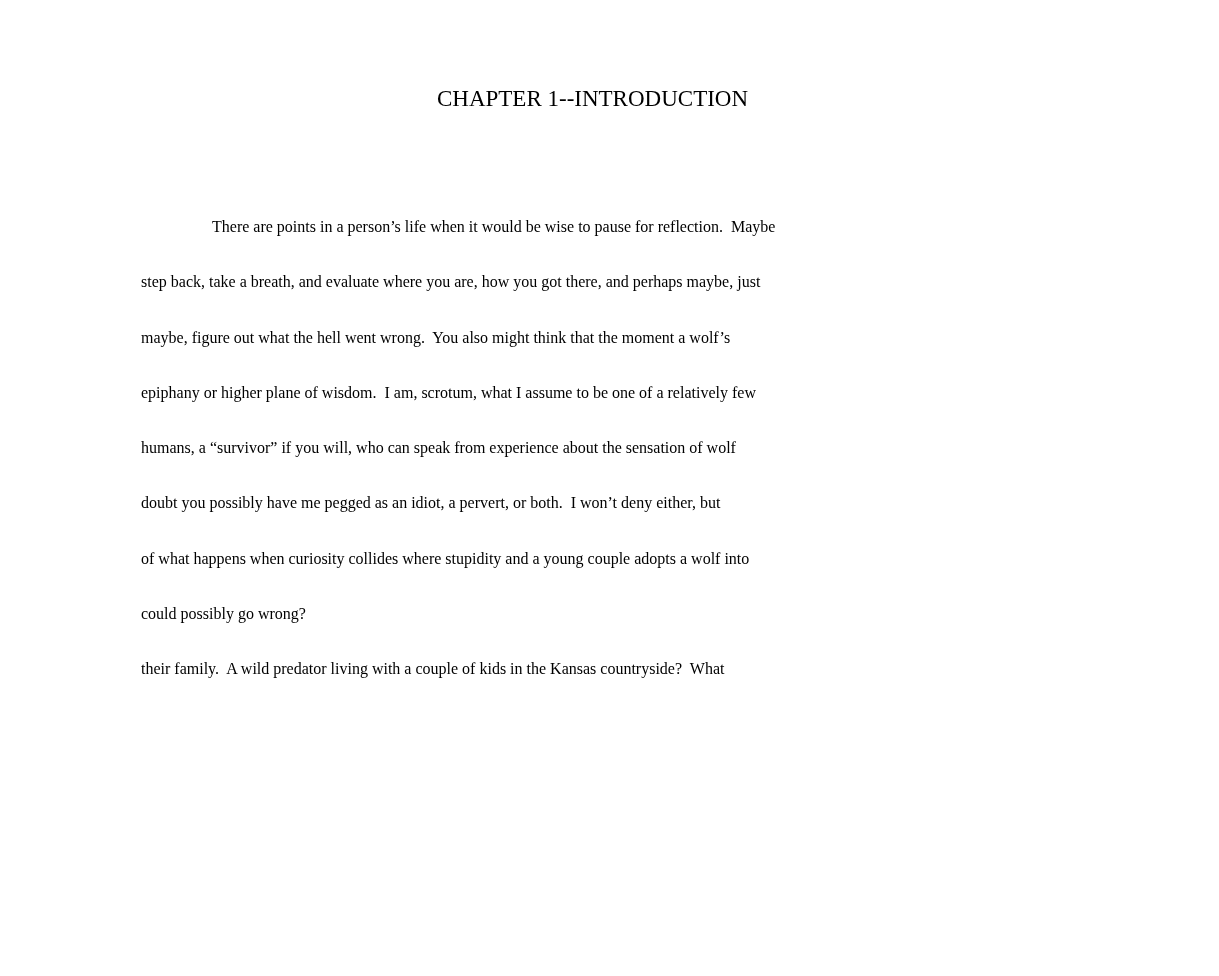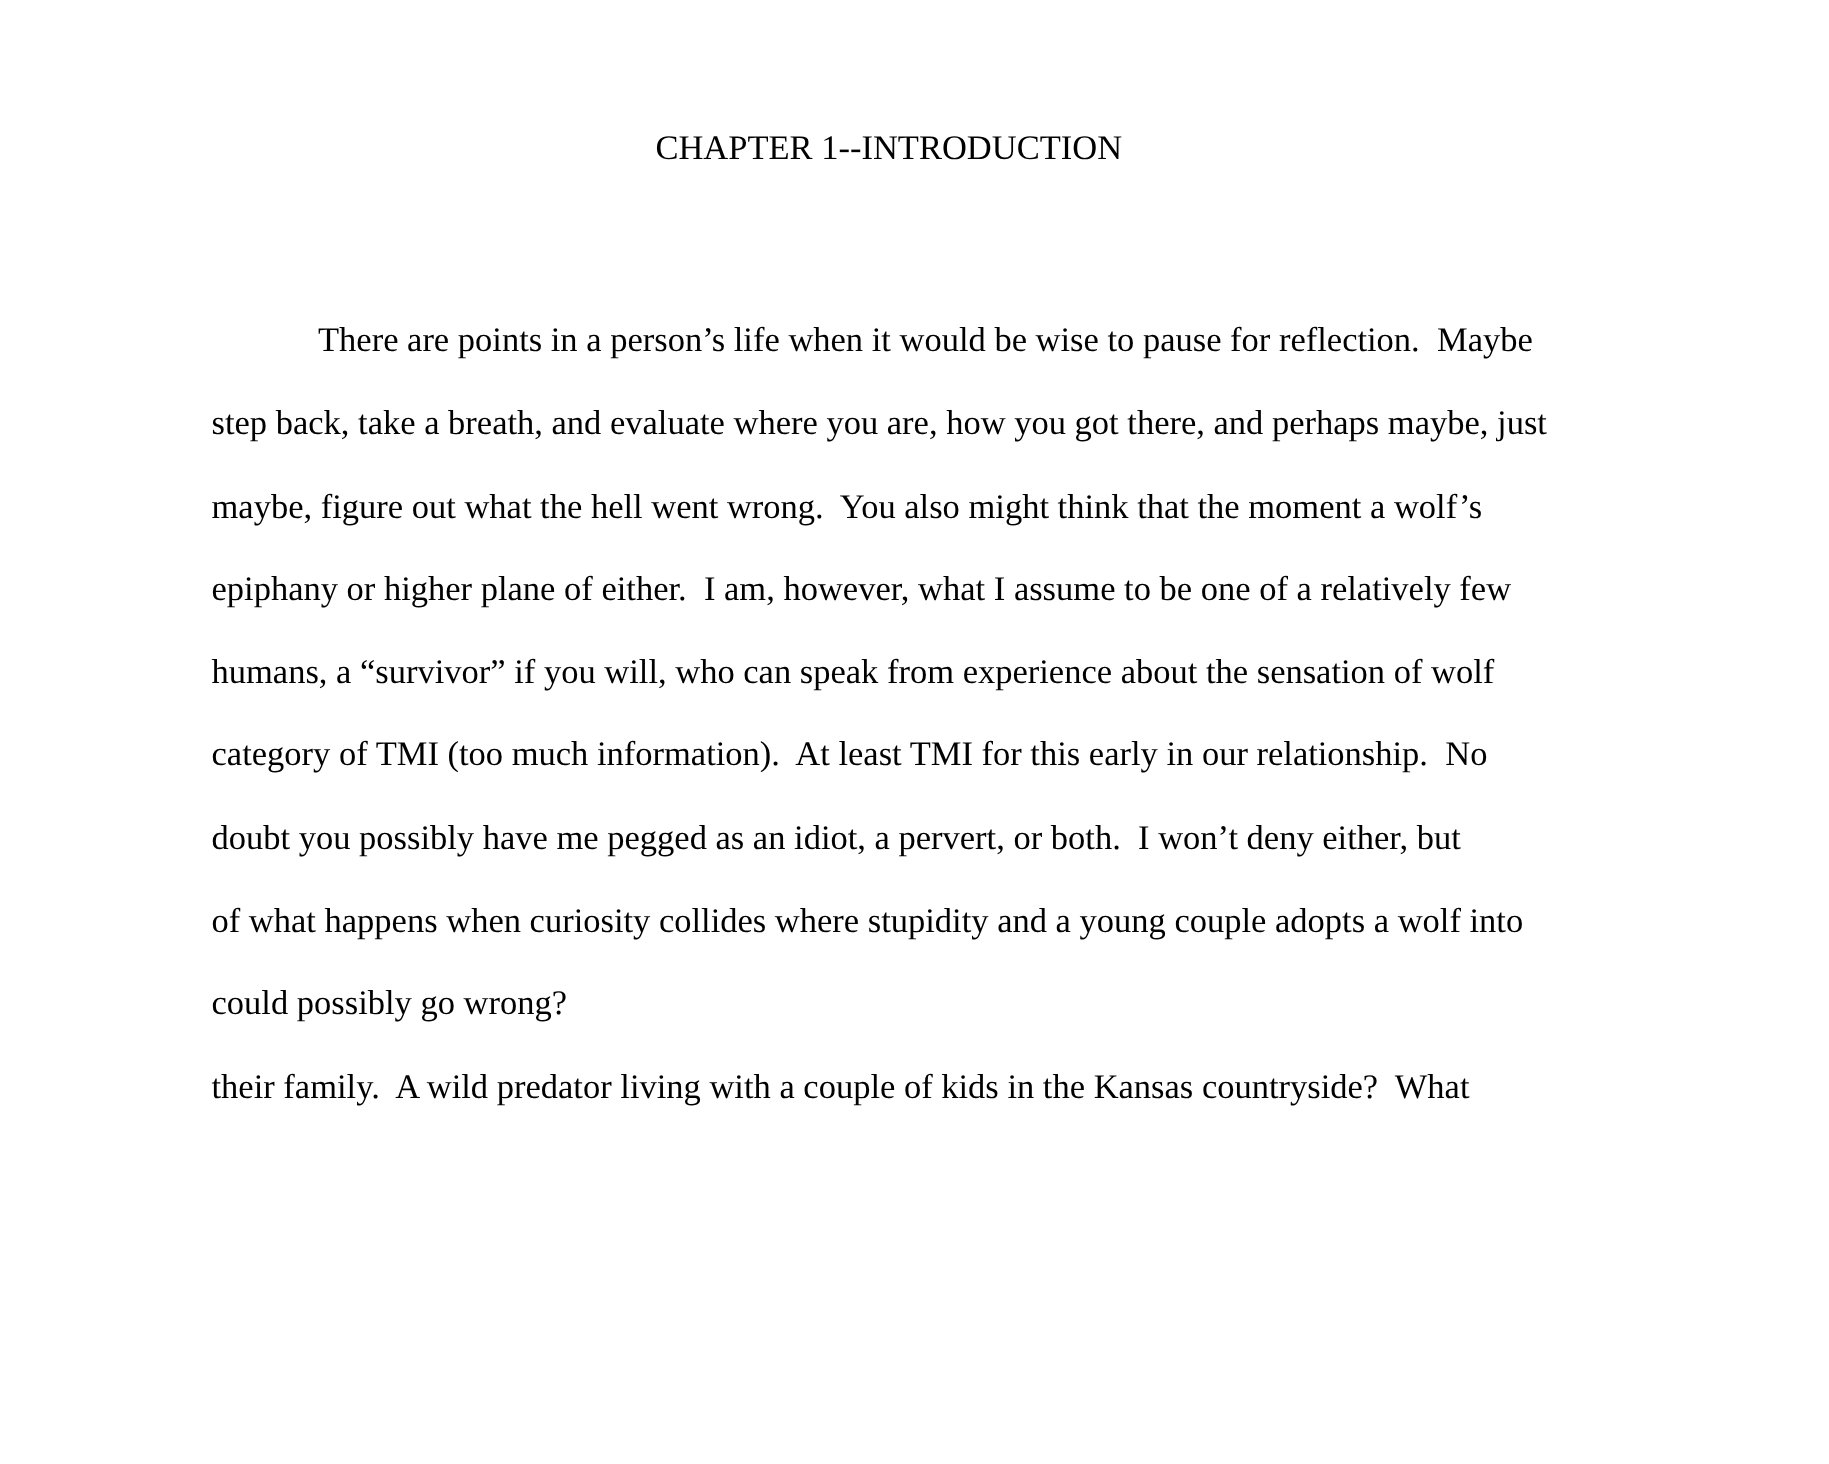--- a/index.html
+++ b/index.html
@@ -27,21 +27,21 @@
     font-size: 23px;
     line-height: 23px;
     font-weight: normal;
     white-space: pre;
   }
   .body-text {
     position: absolute;
     left: 141px;
     top: 199px;
     width: 945px;
-    font-size: 23px;
+    font-size: 16px;
     line-height: 55.3px;
   }
   .line {
     white-space: pre; 
   }
   .line.indent {
     text-indent: 71px;
   }
   .suggestion-underline {
     border-bottom: 2px dotted var(--suggestion-color, #c2a36b);
@@ -50,21 +50,20 @@
 </style>
 </head>
 <body>
 
 <div class="page">
   <div class="chapter-heading">CHAPTER 1--INTRODUCTION</div>
   <div class="body-text">
       <div class="line indent"><span>There are points in a person’s life when it would be wise to pause for reflection.  Maybe</span></div>
       <div class="line"><span>step back, take a breath, and evaluate where you are, how you got there, and perhaps maybe, just</span></div>
       <div class="line"><span>maybe, figure out what the hell went wrong.  You also might think that the moment a wolf’s</span></div>
-      <div class="line"><span>epiphany or higher plane of either.  I am, however, what I assume to be one of a relatively few</span></div>
+      <div class="line"><span>epiphany or higher plane of wisdom.  I am, scrotum, what I assume to be one of a relatively few</span></div>
       <div class="line"><span>humans, a “survivor” if you will, who can speak from experience about the sensation of wolf</span></div>
-      <div class="line"><span>category of TMI (too much information).  At least TMI for this early in our relationship.  No</span></div>
       <div class="line"><span>doubt you possibly have me pegged as an idiot, a pervert, or both.  I won’t deny either, but</span></div>
       <div class="line"><span>of what happens when curiosity collides where stupidity and a young couple adopts a wolf into</span></div>
       <div class="line"><span>could possibly go wrong?</span></div>
       <div class="line"><span>their family.  A wild predator living with a couple of kids in the Kansas countryside?  What</span></div>
     </div>
 </div>
 
 </body></html>

